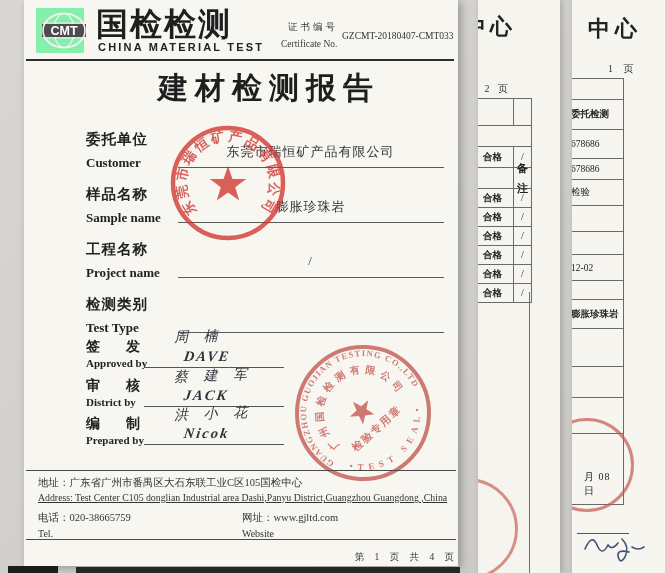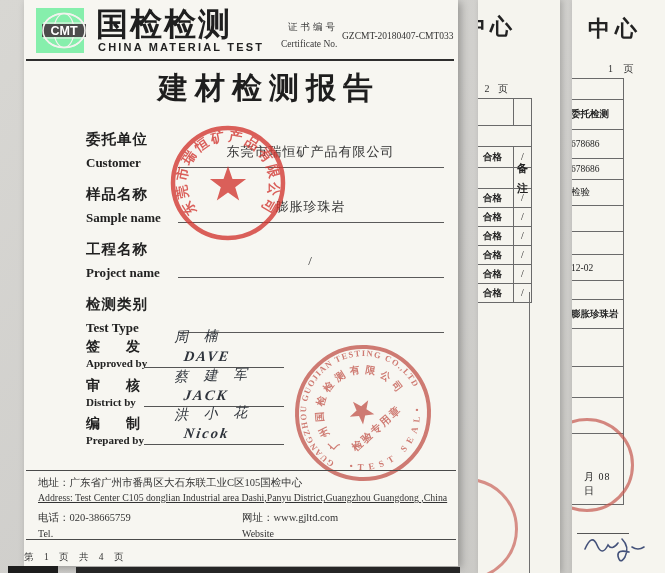--- a/index.html
+++ b/index.html
@@ -43,21 +43,21 @@
 
   
   .fsep{position:absolute;top:470px;left:2px;width:430px;border-top:1.5px solid #4a4a4a;}
   .faddr-cn{position:absolute;left:14px;top:476px;font-size:10.5px;color:#333;}
   .faddr-en{position:absolute;left:14px;top:492px;font-size:9.8px;color:#333;text-decoration:underline;}
   .ftel-cn{position:absolute;left:14px;top:511px;font-size:10.5px;color:#333;}
   .fweb-cn{position:absolute;left:218px;top:511px;font-size:10.5px;color:#333;}
   .ftel-en{position:absolute;left:14px;top:528px;font-size:10px;color:#333;}
   .fweb-en{position:absolute;left:218px;top:528px;font-size:10px;color:#333;}
   .fline2{position:absolute;top:539px;left:2px;width:430px;border-top:1.5px solid #4a4a4a;}
-  .fpage{position:absolute;top:551px;left:0;width:434px;text-align:left;font-size:9.5px;letter-spacing:4px;color:#333;}
+  .fpage{position:absolute;top:551px;left:0;width:434px;text-align:right;font-size:9.5px;letter-spacing:4px;color:#333;}
 
   
   .p2-head{position:absolute;left:-14px;top:12px;font-size:22px;font-weight:bold;letter-spacing:4px;color:#222;}
   .p2-pageno{position:absolute;left:-12px;top:82px;font-size:10px;letter-spacing:3px;color:#333;}
   .t2{position:absolute;left:-6px;top:98px;width:59px;border:1px solid #6a6a6a;border-left:none;font-family:"Liberation Serif",serif;}
   .t2row{display:flex;border-bottom:1px solid #6a6a6a;height:18px;line-height:18px;}
   .t2row:last-child{border-bottom:none;}
   .t2 .c1{width:41px;border-right:1px solid #6a6a6a;text-align:center;font-size:9.5px;font-weight:bold;color:#222;overflow:hidden;}
   .t2 .c2{flex:1;text-align:center;font-size:10px;color:#222;}
   .t2row.blank{height:26px;}

